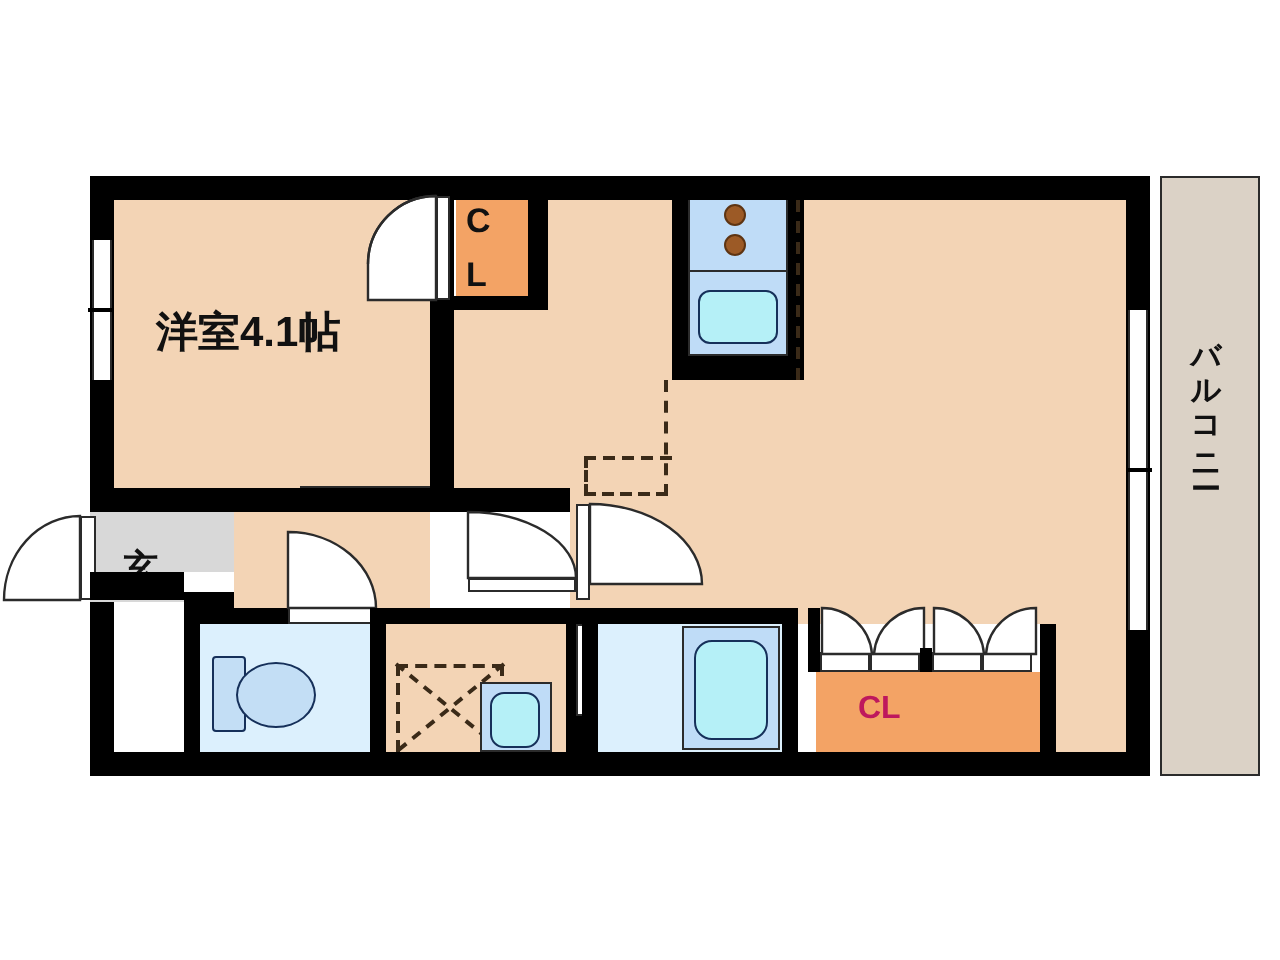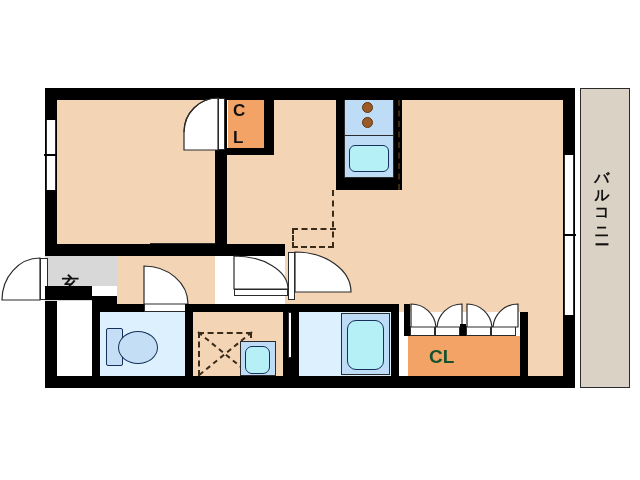--- a/index.html
+++ b/index.html
@@ -51,21 +51,21 @@
   
   .label {
     position: absolute;
     color: #111111;
     font-weight: 700;
     white-space: nowrap;
     letter-spacing: 0px;
   }
   .label-room { font-size: 21px; }
   .label-ldk  { font-size: 21px; }
-  .label-cl   { font-size: 19px; color: #14532d; }
+  .label-cl   { font-size: 16px; color: #be185d; }
   .label-cl-stack {
     font-size: 17px;
     line-height: 15px;
     text-align: left;
   }
   .label-genkan { font-size: 17px; }
   .label-balcony {
     font-size: 15px;
     writing-mode: vertical-rl;
     line-height: 18px;
@@ -97,20 +97,21 @@
 
   <div class="abs wall" style="left:563px; top:88px; width:12px; height:300px;"></div>
 
   <div class="abs window-v" style="left:46px; top:120px; width:10px; height:70px;"></div>
   <div class="abs thinwall" style="left:44px; top:154px; width:14px; height:2px;"></div>
 
   <div class="abs window-v" style="left:564px; top:155px; width:10px; height:160px;"></div>
   <div class="abs thinwall" style="left:562px; top:234px; width:14px; height:2px;"></div>
 
   <div class="abs room" style="left:57px; top:100px; width:158px; height:144px;"></div>
+  <div class="label label-room" style="left:78px; top:152px;">洋室4.1帖</div>
 
   <div class="abs wall" style="left:45px; top:244px; width:170px; height:12px;"></div>
 
   <div class="abs slider" style="left:150px; top:243px; width:66px; height:8px;"></div>
 
   <div class="abs wall" style="left:215px; top:100px; width:12px; height:156px;"></div>
 
   <div class="abs door-leaf" style="left:218px; top:98px; width:7px; height:52px;"></div>
   <svg class="arcsvg" style="left:184px; top:98px; width:38px; height:56px;">
     <path d="M 34 0 A 34 34 0 0 0 0 34 L 0 52 L 34 52 Z" fill="#ffffff" stroke="#2b2b2b" stroke-width="1.2"></path>

